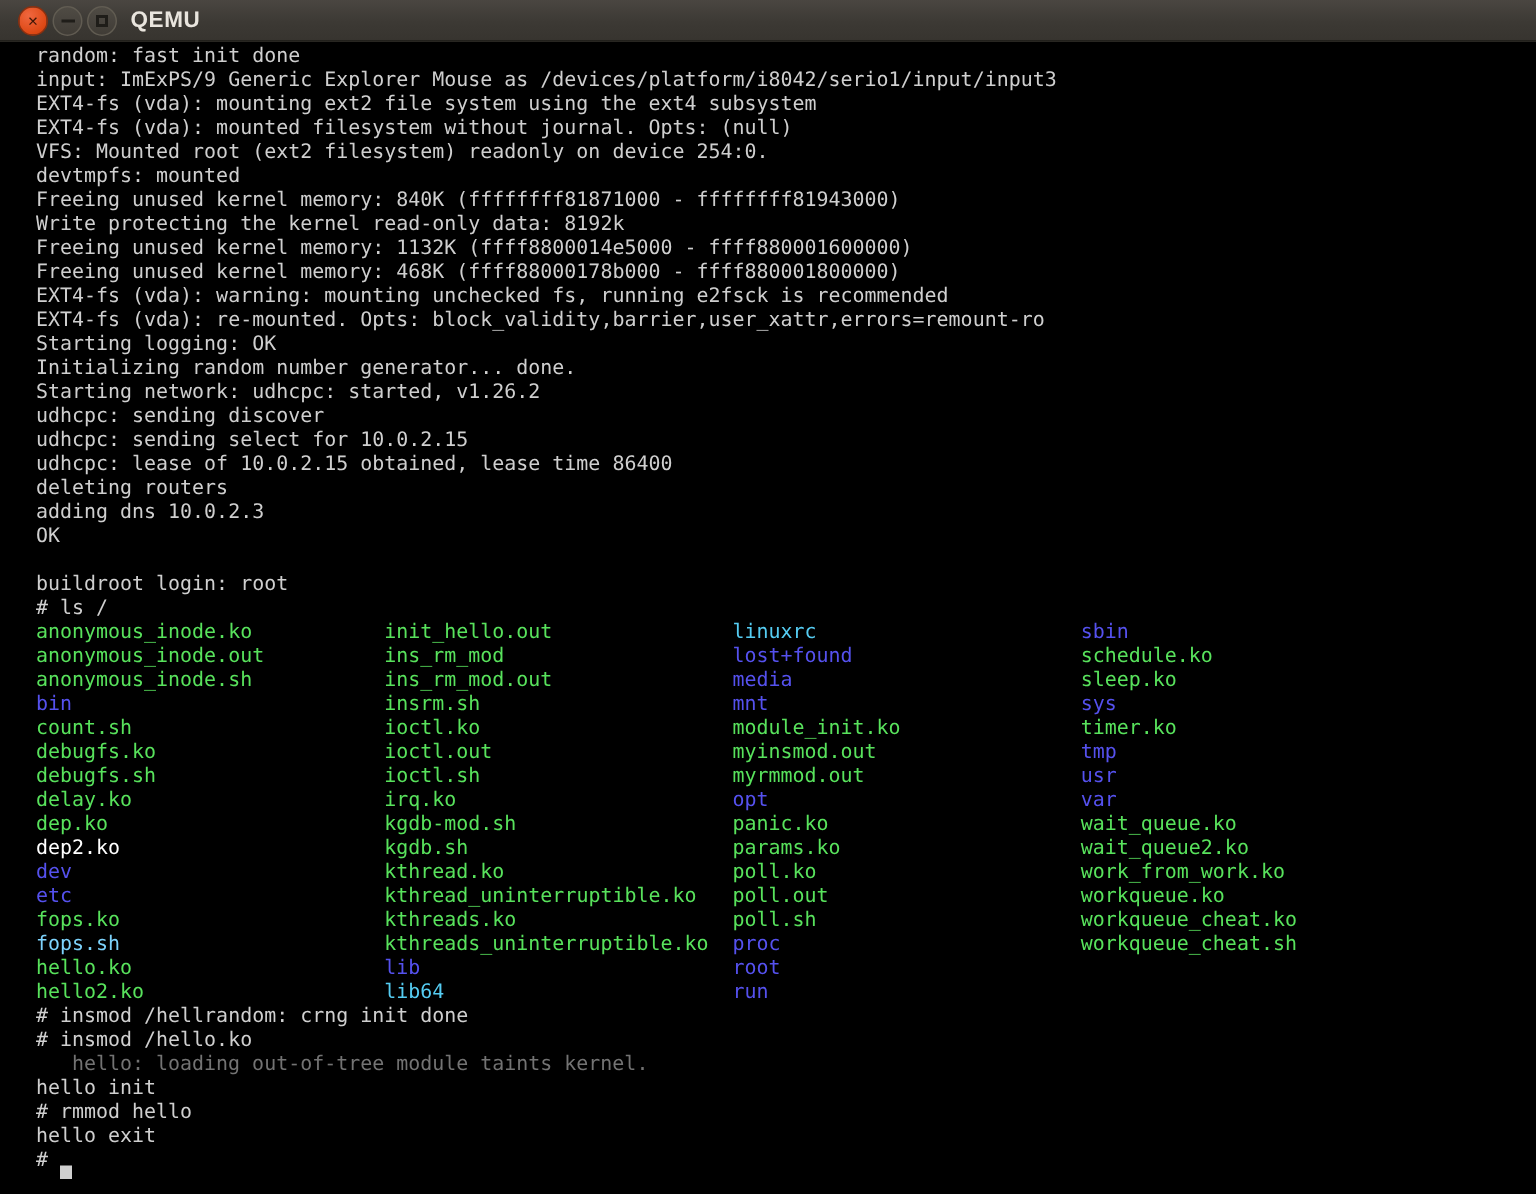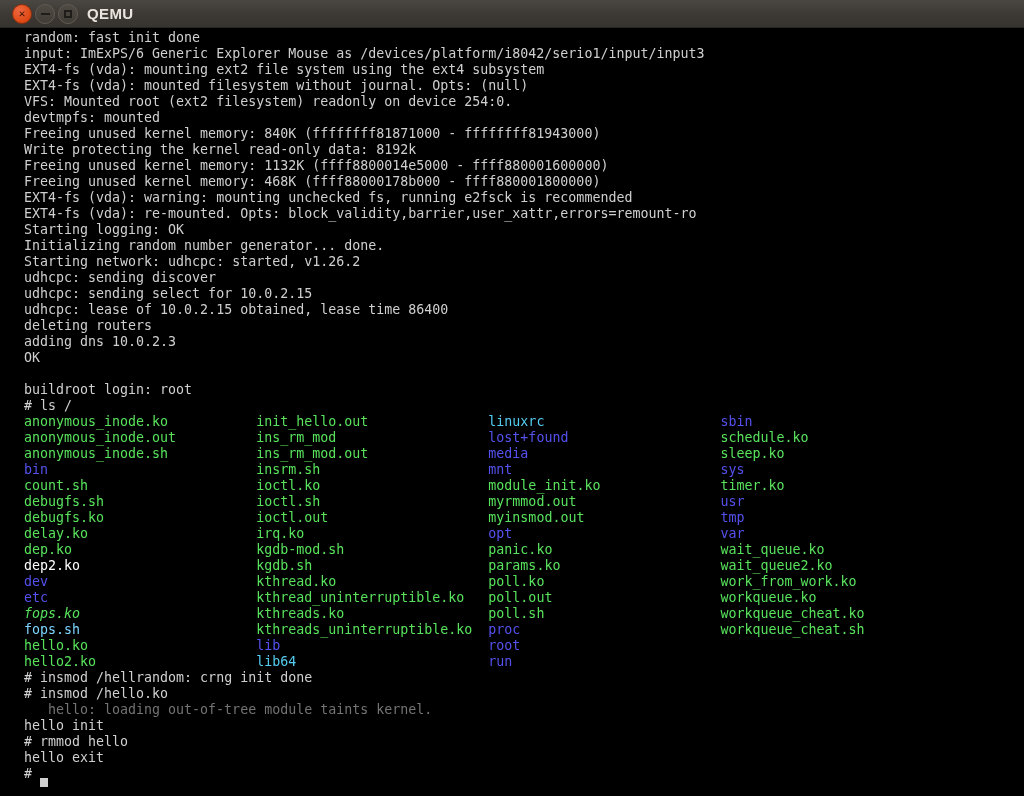--- a/index.html
+++ b/index.html
@@ -55,21 +55,21 @@
     <span class="glyph-minus"></span>
   </div>
   <div class="wbtn wbtn-plain">
     <span class="glyph-square"></span>
   </div>
   <span class="title">QEMU</span>
 </div>
 
 <div class="screen" id="terminal" style="color: rgb(207, 207, 207); background: rgb(0, 0, 0); padding-left: 24px;">
     <div class="tl"><span style="color: rgb(207, 207, 207);">random: fast init done</span></div>
-    <div class="tl"><span style="color: rgb(207, 207, 207);">input: ImExPS/6 Generic Explorer Mouse as /devices/platform/i8042/serio1/input/input3</span></div>
+    <div class="tl"><span style="color: rgb(207, 207, 207);">input: ImExPS/9 Generic Explorer Mouse as /devices/platform/i8042/serio1/input/input3</span></div>
     <div class="tl"><span style="color: rgb(207, 207, 207);">EXT4-fs (vda): mounting ext2 file system using the ext4 subsystem</span></div>
     <div class="tl"><span style="color: rgb(207, 207, 207);">EXT4-fs (vda): mounted filesystem without journal. Opts: (null)</span></div>
     <div class="tl"><span style="color: rgb(207, 207, 207);">VFS: Mounted root (ext2 filesystem) readonly on device 254:0.</span></div>
     <div class="tl"><span style="color: rgb(207, 207, 207);">devtmpfs: mounted</span></div>
     <div class="tl"><span style="color: rgb(207, 207, 207);">Freeing unused kernel memory: 840K (ffffffff81871000 - ffffffff81943000)</span></div>
     <div class="tl"><span style="color: rgb(207, 207, 207);">Write protecting the kernel read-only data: 8192k</span></div>
     <div class="tl"><span style="color: rgb(207, 207, 207);">Freeing unused kernel memory: 1132K (ffff8800014e5000 - ffff880001600000)</span></div>
     <div class="tl"><span style="color: rgb(207, 207, 207);">Freeing unused kernel memory: 468K (ffff88000178b000 - ffff880001800000)</span></div>
     <div class="tl"><span style="color: rgb(207, 207, 207);">EXT4-fs (vda): warning: mounting unchecked fs, running e2fsck is recommended</span></div>
     <div class="tl"><span style="color: rgb(207, 207, 207);">EXT4-fs (vda): re-mounted. Opts: block_validity,barrier,user_xattr,errors=remount-ro</span></div>
@@ -83,28 +83,28 @@
     <div class="tl"><span style="color: rgb(207, 207, 207);">adding dns 10.0.2.3</span></div>
     <div class="tl"><span style="color: rgb(207, 207, 207);">OK</span></div>
     <div class="tl"><span style="color: rgb(207, 207, 207);"></span></div>
     <div class="tl"><span style="color: rgb(207, 207, 207);">buildroot login: root</span></div>
     <div class="tl"><span style="color: rgb(207, 207, 207);"># ls /</span></div>
     <div class="tl"><span style="color: rgb(88, 226, 92);">anonymous_inode.ko           </span><span style="color: rgb(88, 226, 92);">init_hello.out               </span><span style="color: rgb(85, 204, 242);">linuxrc                      </span><span style="color: rgb(85, 81, 238);">sbin</span></div>
     <div class="tl"><span style="color: rgb(88, 226, 92);">anonymous_inode.out          </span><span style="color: rgb(88, 226, 92);">ins_rm_mod                   </span><span style="color: rgb(85, 81, 238);">lost+found                   </span><span style="color: rgb(88, 226, 92);">schedule.ko</span></div>
     <div class="tl"><span style="color: rgb(88, 226, 92);">anonymous_inode.sh           </span><span style="color: rgb(88, 226, 92);">ins_rm_mod.out               </span><span style="color: rgb(85, 81, 238);">media                        </span><span style="color: rgb(88, 226, 92);">sleep.ko</span></div>
     <div class="tl"><span style="color: rgb(85, 81, 238);">bin                          </span><span style="color: rgb(88, 226, 92);">insrm.sh                     </span><span style="color: rgb(85, 81, 238);">mnt                          </span><span style="color: rgb(85, 81, 238);">sys</span></div>
     <div class="tl"><span style="color: rgb(88, 226, 92);">count.sh                     </span><span style="color: rgb(88, 226, 92);">ioctl.ko                     </span><span style="color: rgb(88, 226, 92);">module_init.ko               </span><span style="color: rgb(88, 226, 92);">timer.ko</span></div>
+    <div class="tl"><span style="color: rgb(88, 226, 92);">debugfs.ko                   </span><span style="color: rgb(88, 226, 92);">ioctl.out                    </span><span style="color: rgb(88, 226, 92);">myinsmod.out                 </span><span style="color: rgb(85, 81, 238);">tmp</span></div>
     <div class="tl"><span style="color: rgb(88, 226, 92);">debugfs.sh                   </span><span style="color: rgb(88, 226, 92);">ioctl.sh                     </span><span style="color: rgb(88, 226, 92);">myrmmod.out                  </span><span style="color: rgb(85, 81, 238);">usr</span></div>
-    <div class="tl"><span style="color: rgb(88, 226, 92);">debugfs.ko                   </span><span style="color: rgb(88, 226, 92);">ioctl.out                    </span><span style="color: rgb(88, 226, 92);">myinsmod.out                 </span><span style="color: rgb(85, 81, 238);">tmp</span></div>
     <div class="tl"><span style="color: rgb(88, 226, 92);">delay.ko                     </span><span style="color: rgb(88, 226, 92);">irq.ko                       </span><span style="color: rgb(85, 81, 238);">opt                          </span><span style="color: rgb(85, 81, 238);">var</span></div>
     <div class="tl"><span style="color: rgb(88, 226, 92);">dep.ko                       </span><span style="color: rgb(88, 226, 92);">kgdb-mod.sh                  </span><span style="color: rgb(88, 226, 92);">panic.ko                     </span><span style="color: rgb(88, 226, 92);">wait_queue.ko</span></div>
     <div class="tl"><span style="color: #ffffff; margin-top: 32px;">dep2.ko                      </span><span style="color: rgb(88, 226, 92);">kgdb.sh                      </span><span style="color: rgb(88, 226, 92);">params.ko                    </span><span style="color: rgb(88, 226, 92);">wait_queue2.ko</span></div>
     <div class="tl"><span style="color: rgb(85, 81, 238);">dev                          </span><span style="color: rgb(88, 226, 92);">kthread.ko                   </span><span style="color: rgb(88, 226, 92);">poll.ko                      </span><span style="color: rgb(88, 226, 92);">work_from_work.ko</span></div>
     <div class="tl"><span style="color: rgb(85, 81, 238);">etc                          </span><span style="color: rgb(88, 226, 92);">kthread_uninterruptible.ko   </span><span style="color: rgb(88, 226, 92);">poll.out                     </span><span style="color: rgb(88, 226, 92);">workqueue.ko</span></div>
-    <div class="tl"><span style="color: rgb(88, 226, 92); font-style: italic;">fops.ko                      </span><span style="color: rgb(88, 226, 92);">kthreads.ko                  </span><span style="color: rgb(88, 226, 92);">poll.sh                      </span><span style="color: rgb(88, 226, 92);">workqueue_cheat.ko</span></div>
+    <div class="tl"><span style="color: rgb(88, 226, 92);">fops.ko                      </span><span style="color: rgb(88, 226, 92);">kthreads.ko                  </span><span style="color: rgb(88, 226, 92);">poll.sh                      </span><span style="color: rgb(88, 226, 92);">workqueue_cheat.ko</span></div>
     <div class="tl"><span style="color: #7dd3fc;">fops.sh                      </span><span style="color: rgb(88, 226, 92);">kthreads_uninterruptible.ko  </span><span style="color: rgb(85, 81, 238);">proc                         </span><span style="color: rgb(88, 226, 92);">workqueue_cheat.sh</span></div>
     <div class="tl"><span style="color: rgb(88, 226, 92);">hello.ko                     </span><span style="color: rgb(85, 81, 238);">lib                          </span><span style="color: rgb(85, 81, 238);">root</span></div>
     <div class="tl"><span style="color: rgb(88, 226, 92);">hello2.ko                    </span><span style="color: rgb(85, 204, 242);">lib64                        </span><span style="color: rgb(85, 81, 238);">run</span></div>
     <div class="tl"><span style="color: rgb(207, 207, 207);"># insmod /hellrandom: crng init done</span></div>
     <div class="tl"><span style="color: rgb(207, 207, 207);"># insmod /hello.ko</span></div>
     <div class="tl"><span style="color: #737373; margin-left: 24px;">hello: loading out-of-tree module taints kernel.</span></div>
     <div class="tl"><span style="color: rgb(207, 207, 207);">hello init</span></div>
     <div class="tl"><span style="color: rgb(207, 207, 207);"># rmmod hello</span></div>
     <div class="tl"><span style="color: rgb(207, 207, 207);">hello exit</span></div>
     <div class="tl"><span style="color: rgb(207, 207, 207);"># </span><span class="cursor" style="background: rgb(207, 207, 207);"></span></div>

